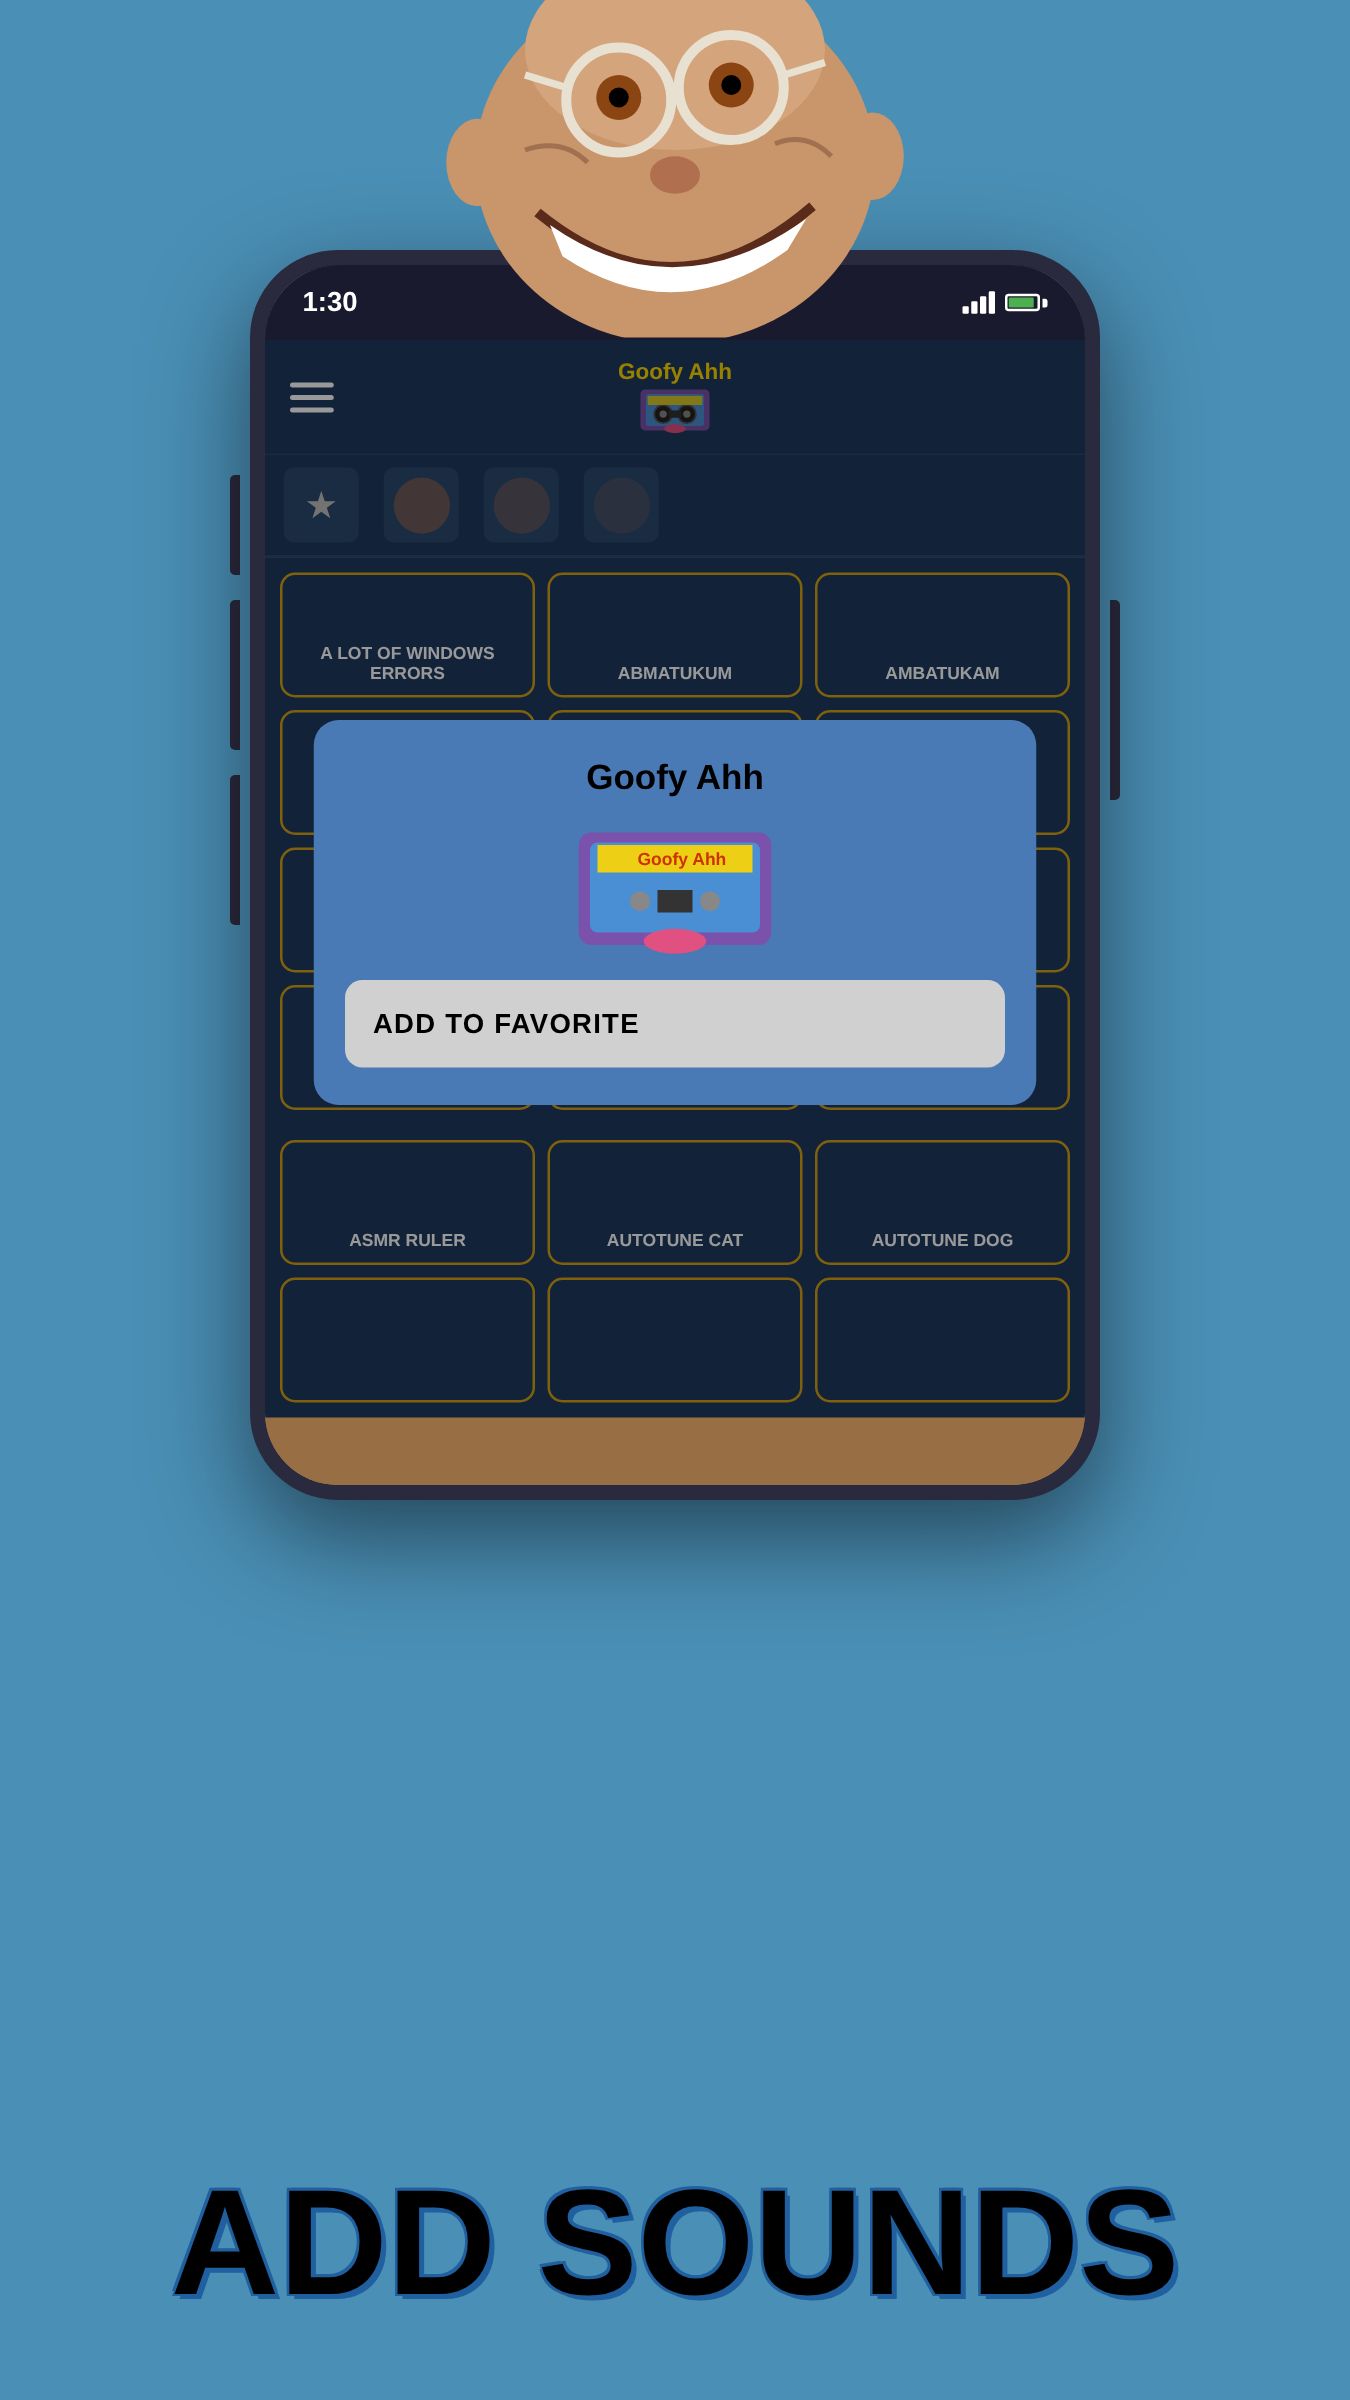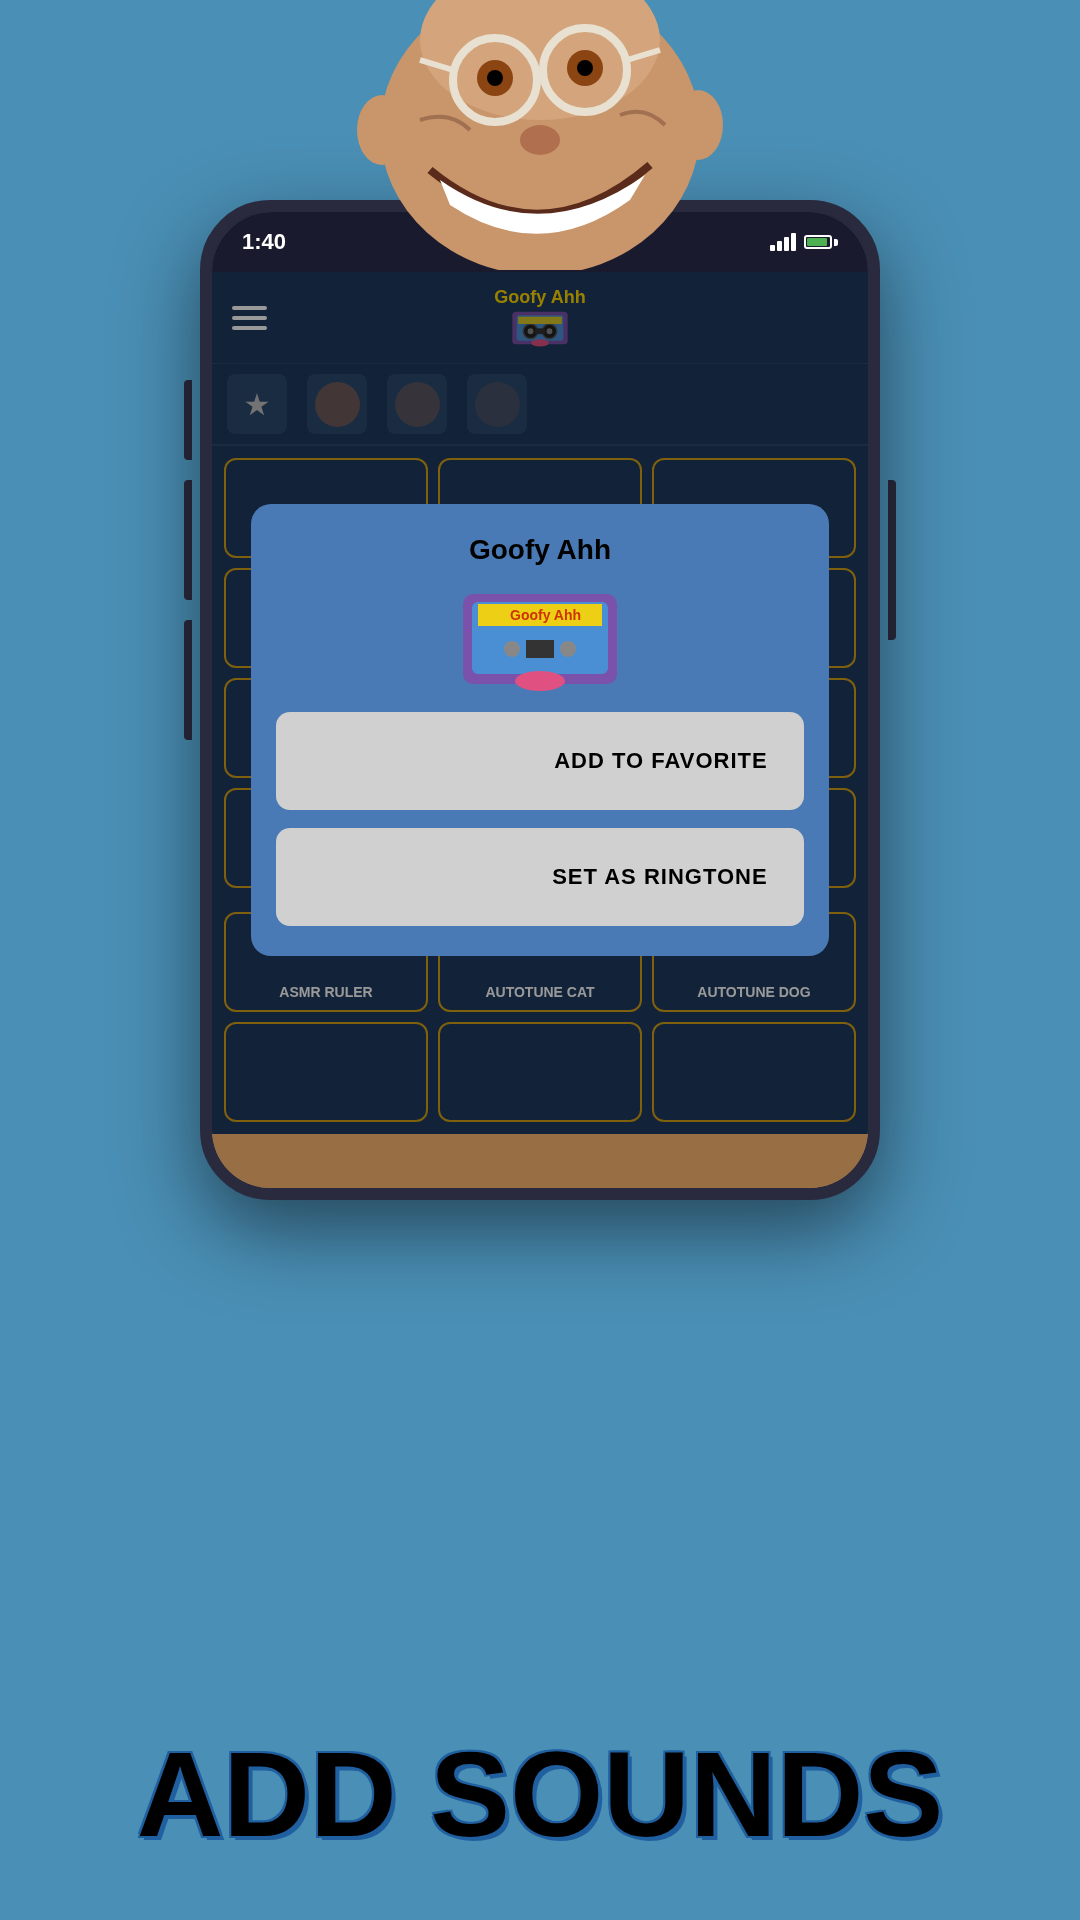--- a/index.html
+++ b/index.html
@@ -262,24 +262,24 @@
     .modal-cassette {
       width: 160px;
       height: 110px;
     }
 
     .modal-btn {
       width: 100%;
       background: #d0d0d0;
       border: none;
       border-radius: 14px;
-      padding: 36px;
+      padding: 22px;
       font-size: 22px;
       font-weight: bold;
-      text-align: right;
+      text-align: left;
       cursor: pointer;
       color: #000;
       text-transform: uppercase;
       letter-spacing: 1px;
     }
 
     
     .bottom-text {
       position: absolute;
       bottom: 60px;
@@ -422,21 +422,21 @@
 
 <div class="phone-container">
   <div class="phone-side-left"></div>
   <div class="phone-side-left2"></div>
   <div class="phone-side-left3"></div>
   <div class="phone-side-right"></div>
 
   <div class="phone-frame">
 
     <div class="phone-notch">
-      <span class="status-left">1:40</span>
+      <span class="status-left">1:30</span>
       <div class="notch-camera"></div>
       <div class="status-right">
         <div class="signal-bars">
           <div class="signal-bar" style="height:6px;"></div>
           <div class="signal-bar" style="height:10px;"></div>
           <div class="signal-bar" style="height:14px;"></div>
           <div class="signal-bar" style="height:18px;"></div>
         </div>
         <div class="battery-icon">
           <div class="battery-body">
@@ -558,21 +558,20 @@
             <circle cx="108" cy="65" rx="22" ry="22" fill="#222" stroke="#555" stroke-width="3"></circle>
             <circle cx="52" cy="65" r="8" fill="#888"></circle>
             <circle cx="108" cy="65" r="8" fill="#888"></circle>
             <rect x="66" y="56" width="28" height="18" fill="#333"></rect>
             <rect x="18" y="20" width="124" height="22" fill="#ffd700" opacity="0.9"></rect>
             <ellipse cx="80" cy="97" rx="25" ry="10" fill="#e05080"></ellipse>
             <text x="50" y="36" font-size="14" font-weight="bold" fill="#cc3300" font-family="Arial">Goofy Ahh</text>
           </svg>
 
           <button class="modal-btn">ADD TO FAVORITE</button>
-          <button class="modal-btn">SET AS RINGTONE</button>
         </div>
       </div>
     </div>
   </div>
 </div>
 
 <div class="bottom-text">
   <h1>
     <span>ADD SOUNDS</span><br>
   </h1>

